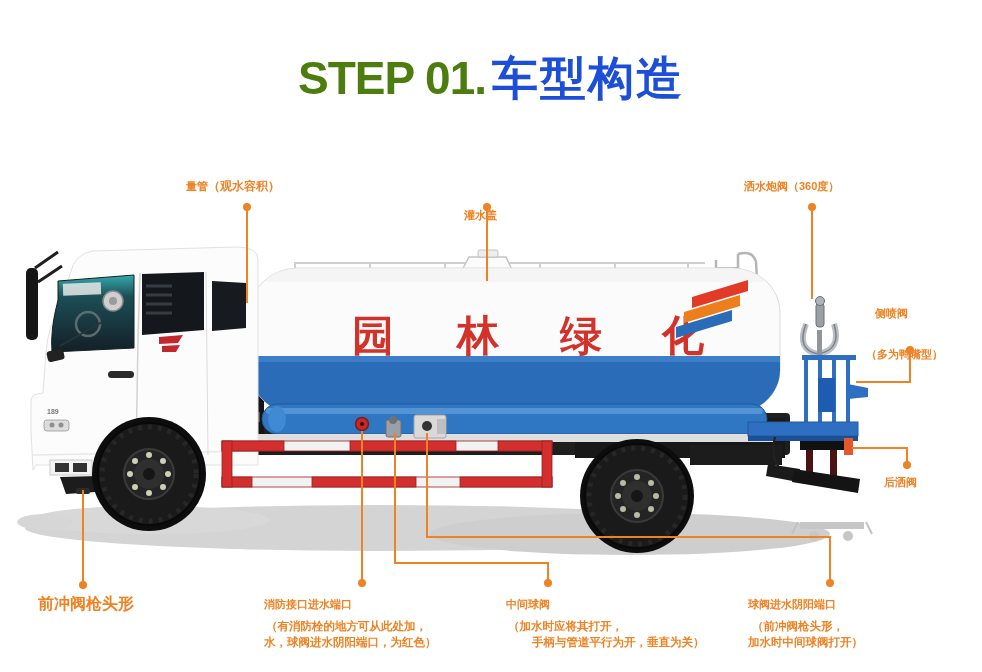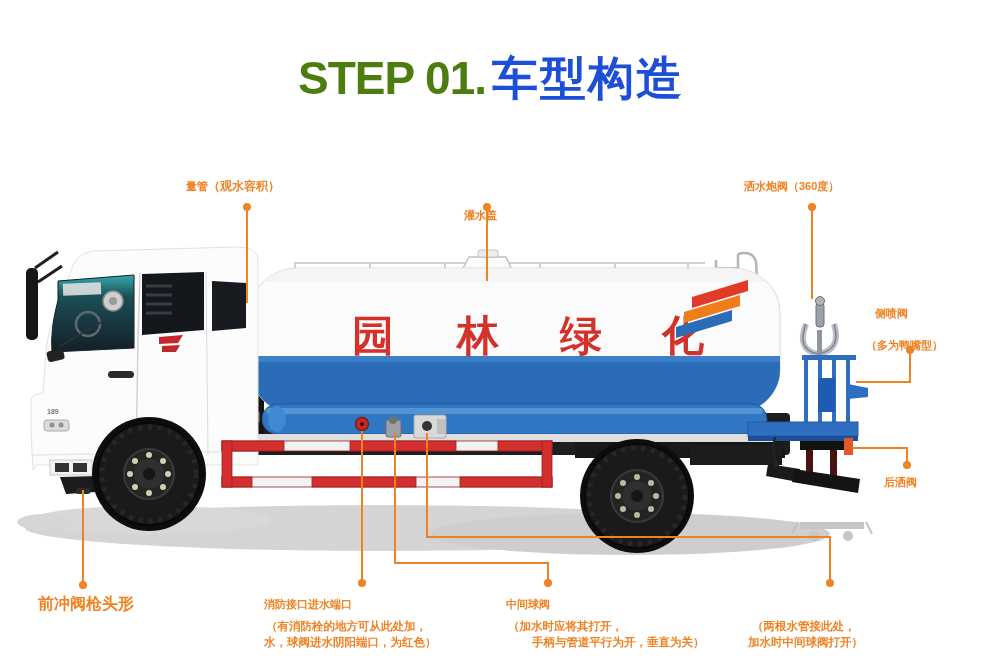--- a/index.html
+++ b/index.html
@@ -267,21 +267,21 @@
     <span class="main">灌水盖</span>
   </div>
 
   <div class="lbl" style="left:744px;top:176px;">
     <span class="main">洒水炮阀（360度）</span>
   </div>
 
   <div class="lbl" style="left:875px;top:303px;">
     <span class="main">侧喷阀</span>
   </div>
-  <div class="sub-line" style="left:866px;top:338px;font-size:11px;">（多为鸭嘴型）</div>
+  <div class="sub-line" style="left:866px;top:347px;font-size:11px;">（多为鸭嘴型）</div>
 
   <div class="lbl" style="left:884px;top:472px;">
     <span class="main">后洒阀</span>
   </div>
 
   <div class="lbl" style="left:38px;top:595px;">
     <span class="main" style="font-size:16px;text-align:center;">前冲阀枪头形</span>
   </div>
 
   <div class="lbl" style="left:264px;top:594px;">
@@ -289,16 +289,19 @@
   </div>
   <div class="sub-line" style="left:266px;top:619px;text-align:right;">（有消防栓的地方可从此处加，</div>
   <div class="sub-line" style="left:264px;top:635px;">水，球阀进水阴阳端口，为红色）</div>
 
   <div class="lbl" style="left:506px;top:594px;">
     <span class="main">中间球阀</span>
   </div>
   <div class="sub-line" style="left:508px;top:619px;">（加水时应将其打开，</div>
   <div class="sub-line" style="left:532px;top:635px;">手柄与管道平行为开，垂直为关）</div>
 
-  <div class="sub-line" style="left:752px;top:619px;">（两根水管接此处，</div>
+  <div class="lbl" style="left:748px;top:594px;">
+    <span class="main">球阀进水阴阳端口</span>
+  </div>
+  <div class="sub-line" style="left:752px;top:619px;">（前冲阀枪头形，</div>
   <div class="sub-line" style="left:748px;top:635px;">加水时中间球阀打开）</div>
 
 </div>
 
 </body></html>

